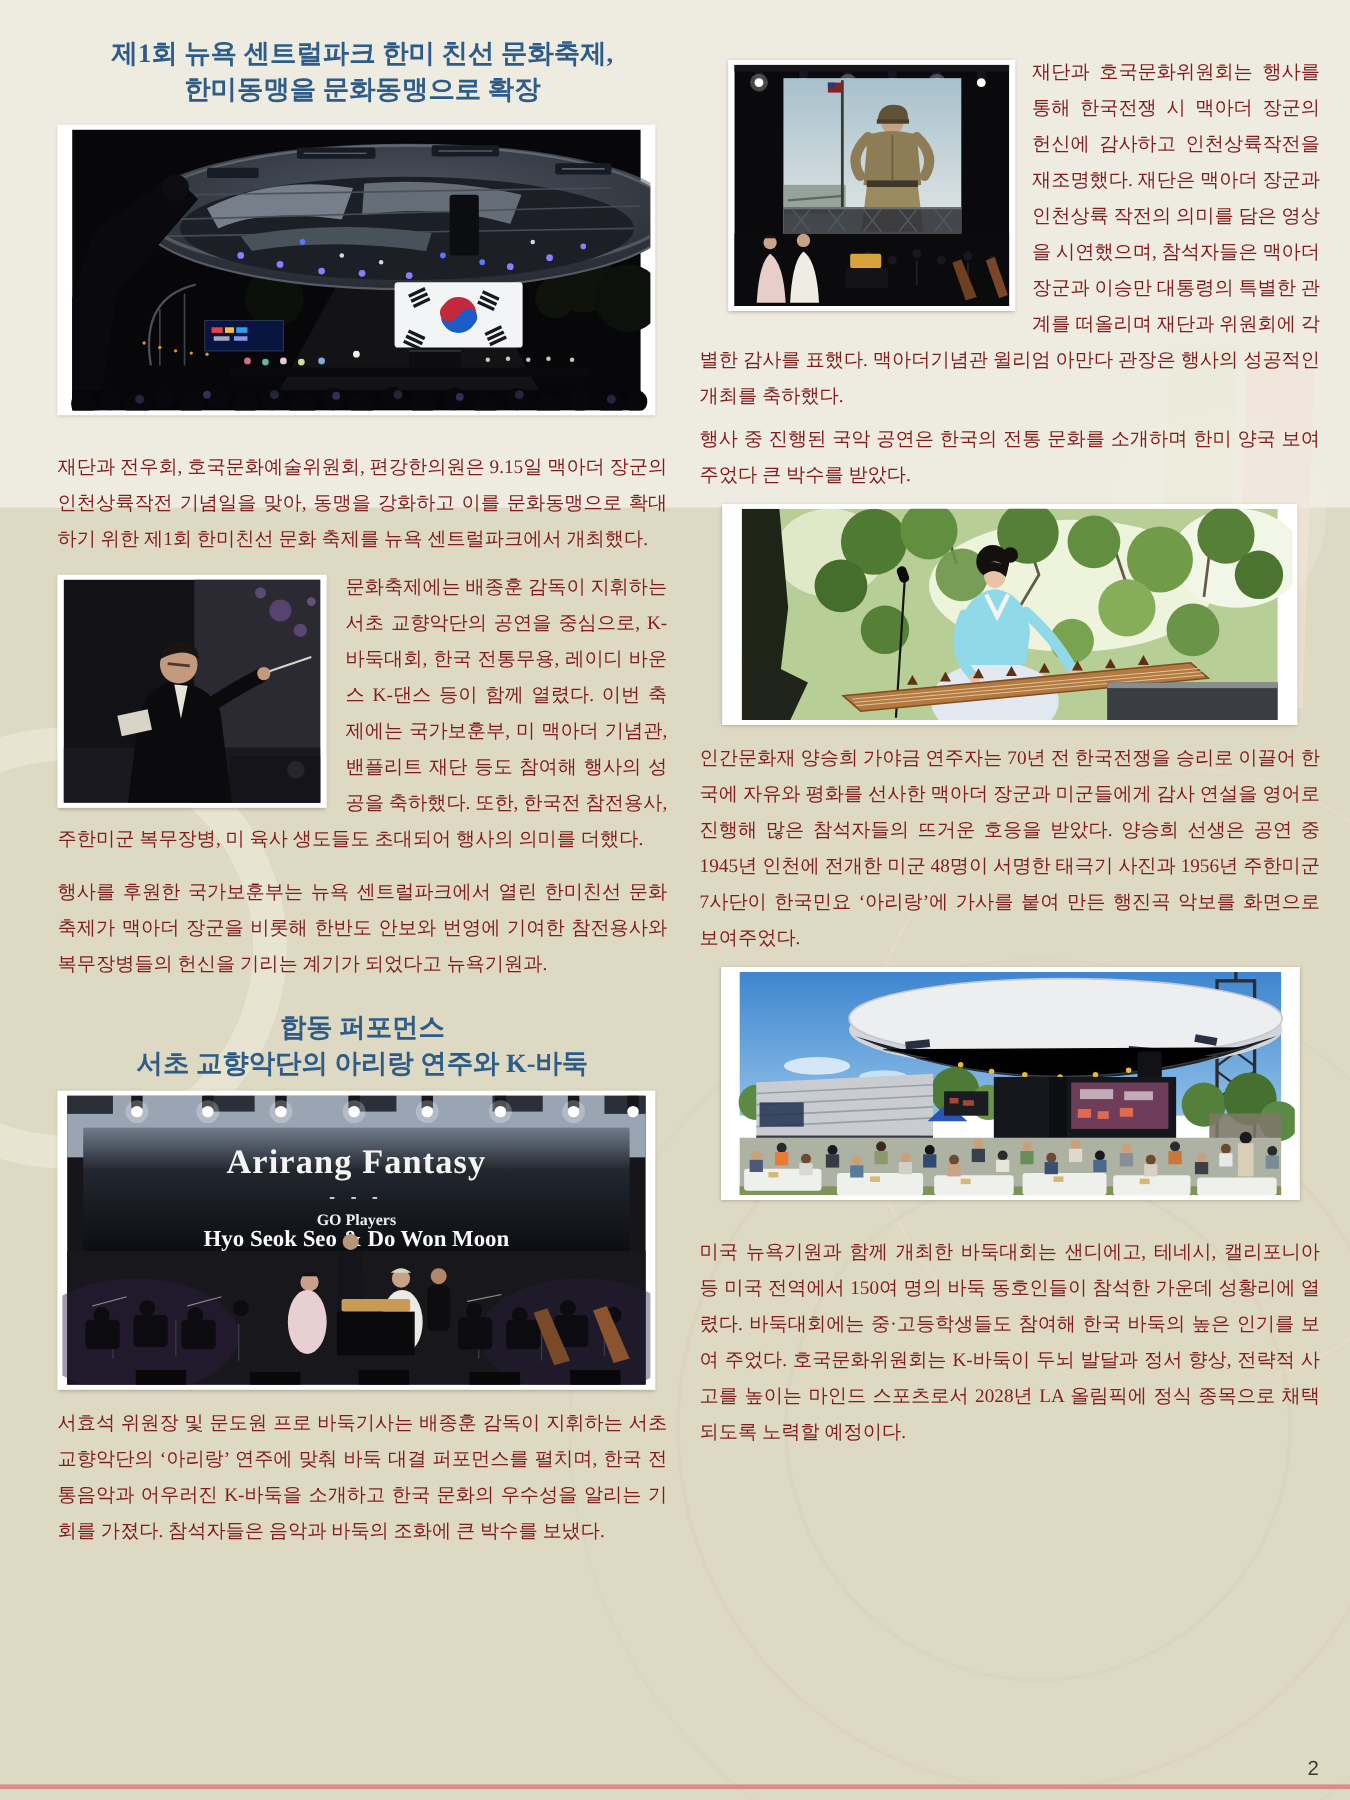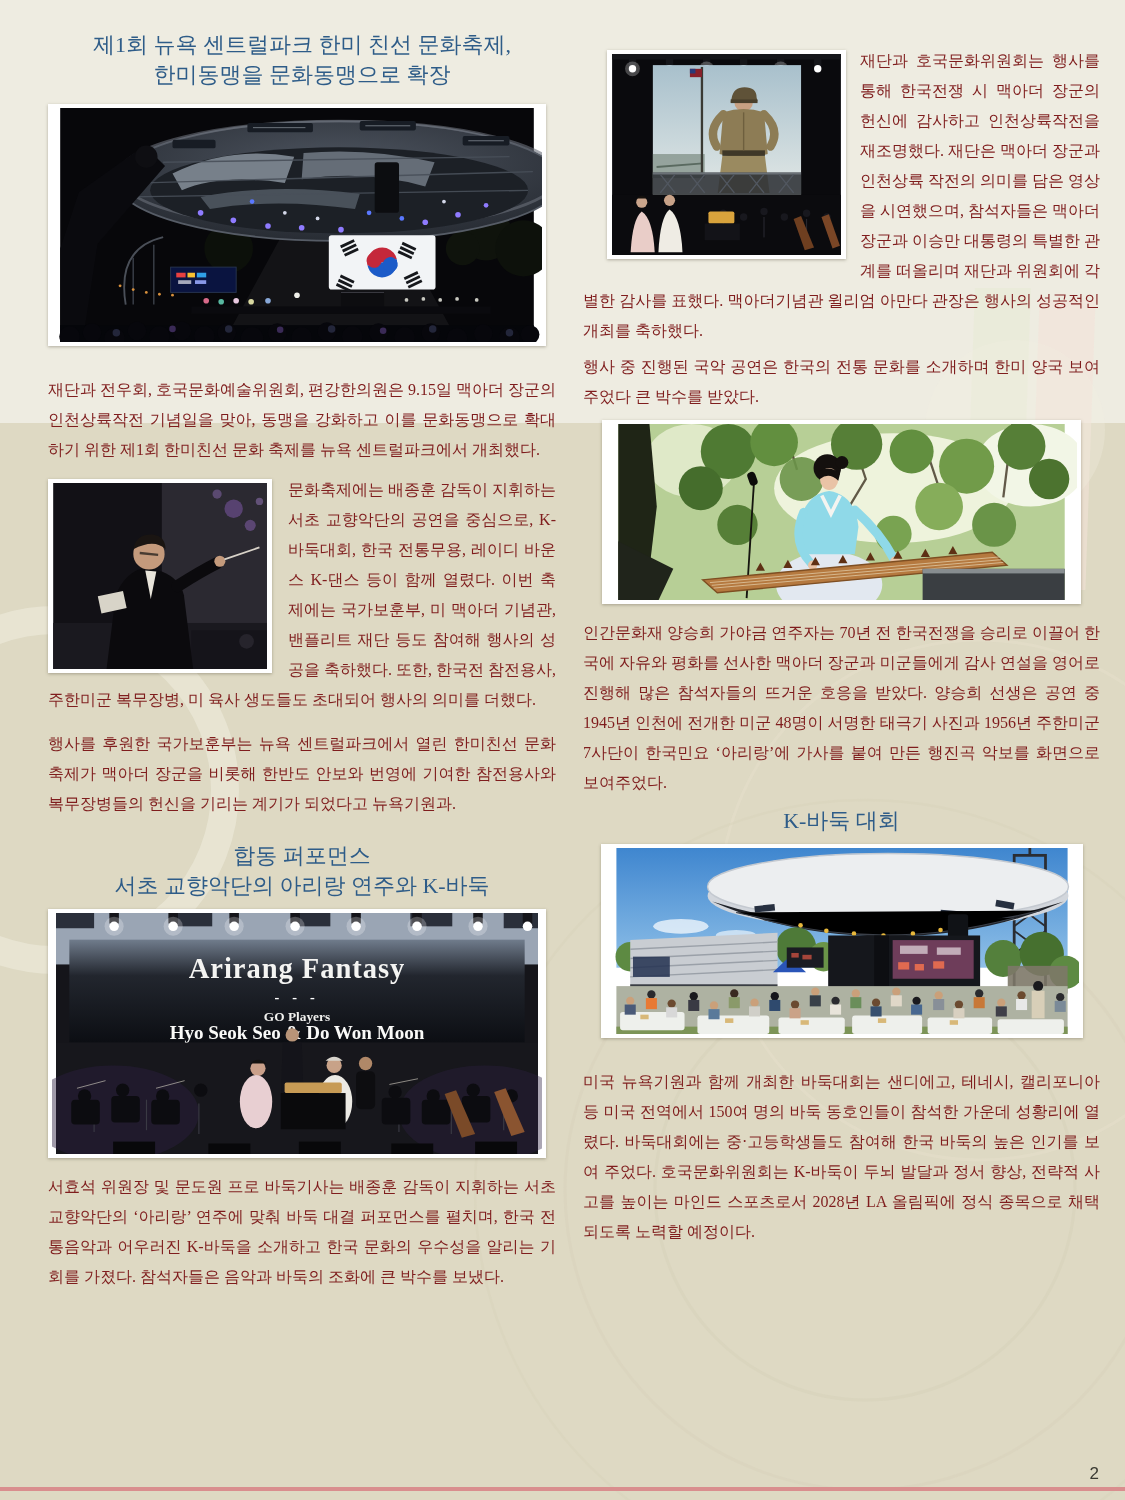--- a/index.html
+++ b/index.html
@@ -4,21 +4,21 @@
 <style>
   *{margin:0;padding:0;box-sizing:border-box}
   html,body{width:1125px;height:1500px}
   body{position:relative;overflow:hidden;background:#ded9c3;font-family:"Liberation Serif",serif;color:#23221c}
   .band-top{position:absolute;top:0;left:0;width:1125px;height:423px;background:#eeece1}
   .watermark{position:absolute;top:0;left:0;pointer-events:none}
   .content{position:absolute;top:0;left:0;width:1125px;height:1500px;display:flex;padding:30px 25px 0 48px;gap:27px}
   .col{position:relative}
   .col-left{width:508px}
   .col-right{width:517px}
-  h2.heading{color:#2e5c88;font-size:22px;line-height:30px;text-align:center;font-weight:normal}
+  h2.heading{color:#2e5c88;font-size:22px;line-height:30px;text-align:center;font-weight:bold}
   h2.heading span{display:block}
   p.para{font-size:16px;line-height:30px;text-align:justify;color:#7f1d1d}
   .photo{display:block;background:#fff;border:4px solid #fff;box-shadow:0 1px 3px rgba(60,55,35,.35)}
   .photo text{font-family:"Liberation Serif",serif}
   .float-l{float:left;margin:4px 16px 6px 0}
   .float-l-indent{float:left;margin:4px 14px 6px 24px}
   .center{margin-left:auto;margin-right:auto}
   .flow::after{content:"";display:block;clear:both}
   .mt8{margin-top:8px}.mt10{margin-top:10px}.mt12{margin-top:29px}.mt14{margin-top:14px}
   .mt16{margin-top:16px}.mt22{margin-top:22px}
@@ -535,21 +535,20 @@
       </g>
       <path d="M0 128 L60 158 L44 192 L0 192 Z" fill="#20241b"></path>
       <g>
         <rect x="332" y="158" width="155" height="34" fill="#3a3e42"></rect>
         <rect x="332" y="158" width="155" height="5" fill="#878d90"></rect>
       </g>
     </svg>
 
     <p class="para mt14">인간문화재 양승희 가야금 연주자는 70년 전 한국전쟁을 승리로 이끌어 한국에 자유와 평화를 선사한 맥아더 장군과 미군들에게 감사 연설을 영어로 진행해 많은 참석자들의 뜨거운 호응을 받았다. 양승희 선생은 공연 중 1945년 인천에 전개한 미군 48명이 서명한 태극기 사진과 1956년 주한미군 7사단이 한국민요 ‘아리랑’에 가사를 붙여 만든 행진곡 악보를 화면으로 보여주었다.</p>
 
-    <h2 class="heading mt8">K-바둑 대회</h2>
 
     <svg class="photo center mt8" width="482" height="194" viewBox="0 0 490 202">
       <defs>
         <linearGradient id="dayG" x1="0" y1="0" x2="0" y2="1">
           <stop offset="0%" stop-color="#3f86cf"></stop>
             <stop offset="100%" stop-color="#8fc0e8"></stop>
         </linearGradient>
       </defs>
       <rect width="490" height="130" fill="url(#dayG)"></rect>
       <ellipse cx="70" cy="85" rx="30" ry="8" fill="#ffffff" opacity="0.7"></ellipse>

